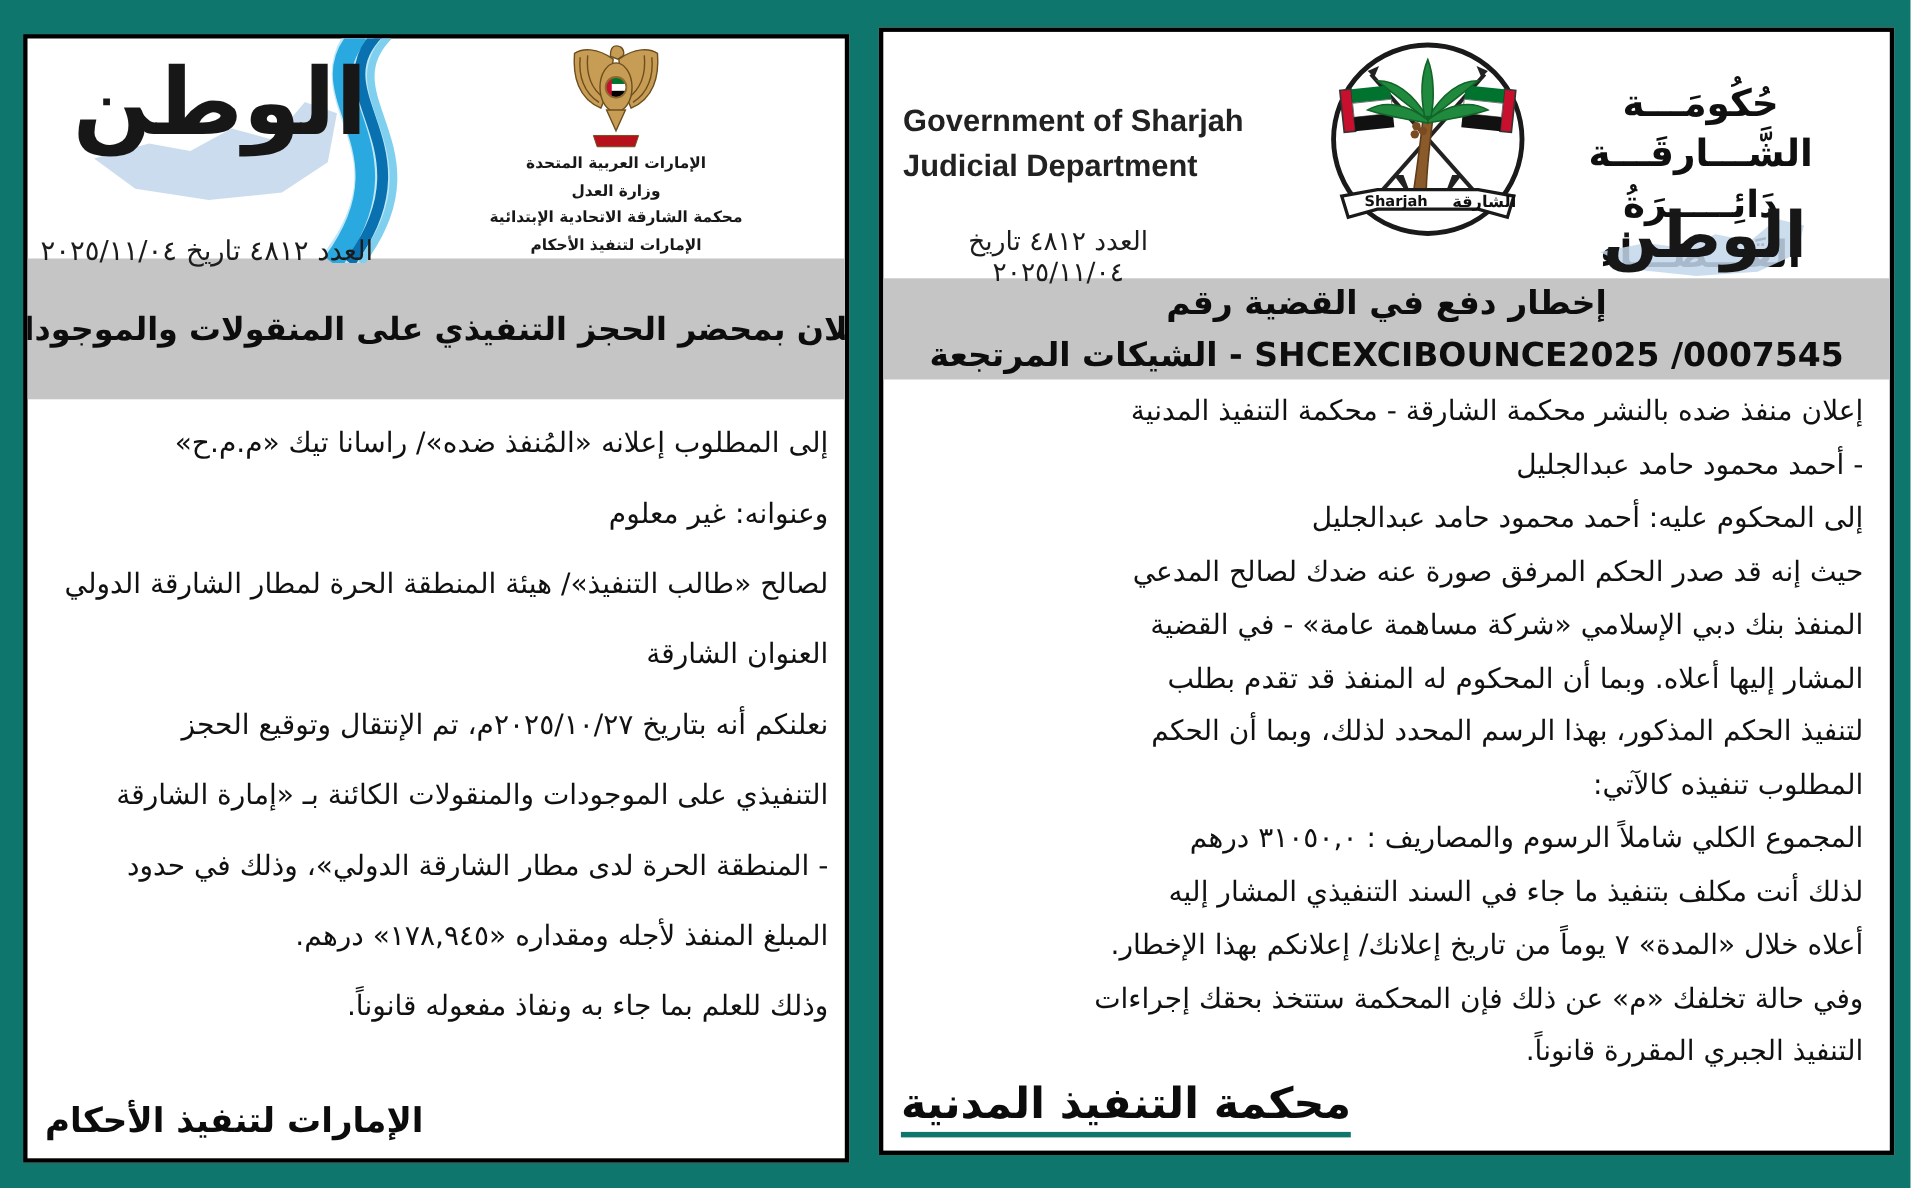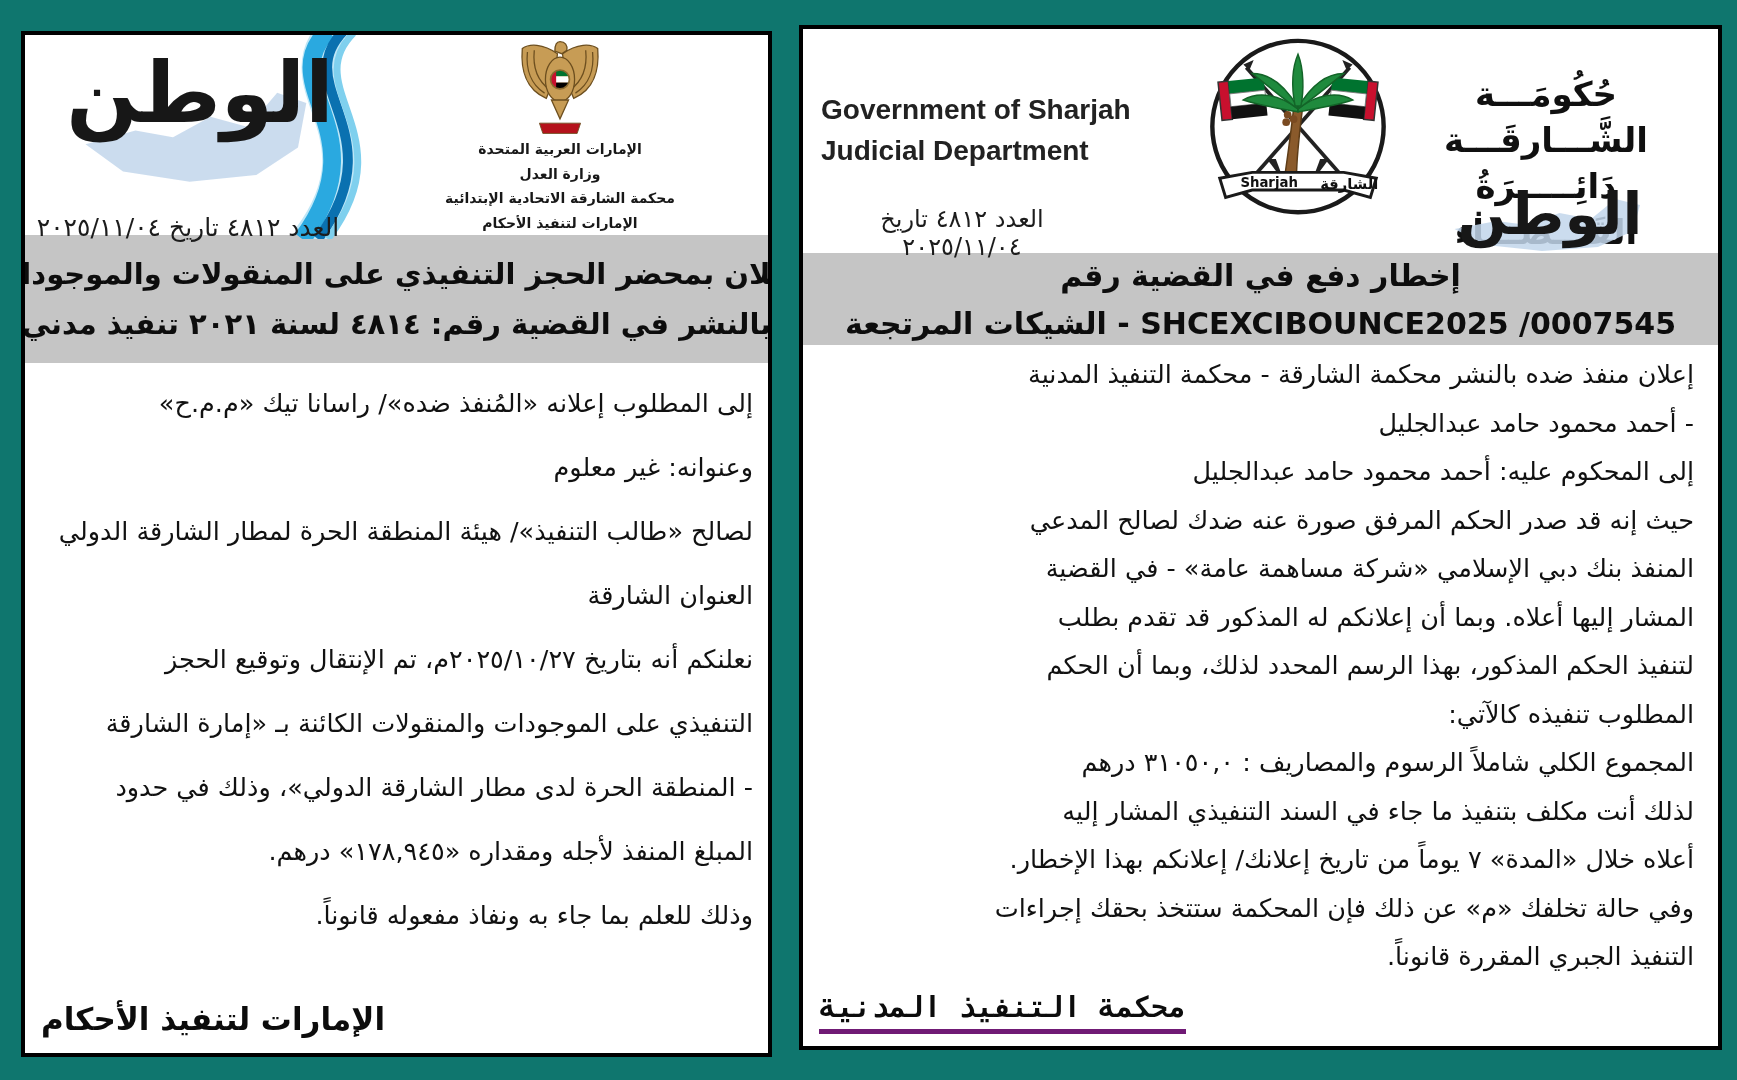--- a/index.html
+++ b/index.html
@@ -37,22 +37,22 @@
   
   .body-lines { direction:rtl; text-align:right; flex:0 0 auto; color:#111; }
   .lb-body { padding:8px 15px 0; font-size:25.5px; line-height:64px; }
   .rb-body { padding:5px 24px 0; font-size:25.5px; line-height:48.5px; }
   .bline { white-space:nowrap; }
 
   
   .signature { direction:rtl; font-weight:bold; align-self:flex-start; margin-top:auto;
                color:#0c0c0c; white-space:nowrap; }
   .sig-left  { margin-left:16px; margin-bottom:16px; font-size:31px; }
-  .sig-right { margin-left:16px; margin-bottom:12px; font-size:29px;
-               border-bottom:5px solid #701a75; padding-bottom:3px;font-family:Liberation Mono, monospace; }
+  .sig-right { margin-left:16px; margin-bottom:12px; font-size:39px;
+               border-bottom:5px solid #0f766e; padding-bottom:3px; }
 
   
   .rb-header { position:relative; height:224px; flex:0 0 auto; }
   .gov-en { position:absolute; left:18px; top:60px; font-family:"Liberation Sans", sans-serif;
             font-size:28px; font-weight:bold; line-height:41px; color:#222; }
   .issue-right { position:absolute; left:14px; top:176px; width:290px; text-align:center;
                  font-size:24px; direction:rtl; color:#1c1c1c; }
   .sharjah-emblem { position:absolute; left:399px; top:6px; width:192px; height:192px; }
   .gov-ar { position:absolute; right:10px; top:42px; width:324px; text-align:center;
             direction:rtl; font-size:34px; font-weight:bold; line-height:46px; color:#101010; }
@@ -114,21 +114,20 @@
             <div class="auth-line">الإمارات العربية المتحدة</div>
             <div class="auth-line">وزارة العدل</div>
             <div class="auth-line">محكمة الشارقة الاتحادية الإبتدائية</div>
             <div class="auth-line">الإمارات لتنفيذ الأحكام</div>
           </div>
       </div>
     </header>
 
     <div class="band band-left">
       <div class="band-line">إعلان بمحضر الحجز التنفيذي على المنقولات والموجودات</div>
-      <div class="band-line">بالنشر في القضية رقم: ٤٨١٤ لسنة ٢٠٢١ تنفيذ مدني</div>
     </div>
 
     <div class="body-lines lb-body">
         <div class="bline">إلى المطلوب إعلانه «المُنفذ ضده»/ راسانا تيك «م.م.ح»</div>
         <div class="bline">وعنوانه: غير معلوم</div>
         <div class="bline">لصالح «طالب التنفيذ»/ هيئة المنطقة الحرة لمطار الشارقة الدولي</div>
         <div class="bline">العنوان الشارقة</div>
         <div class="bline">نعلنكم أنه بتاريخ ٢٠٢٥/١٠/٢٧م، تم الإنتقال وتوقيع الحجز</div>
         <div class="bline">التنفيذي على الموجودات والمنقولات الكائنة بـ «إمارة الشارقة</div>
         <div class="bline">- المنطقة الحرة لدى مطار الشارقة الدولي»، وذلك في حدود</div>
@@ -204,21 +203,21 @@
       <div class="band-line">إخطار دفع في القضية رقم</div>
       <div class="band-line">SHCEXCIBOUNCE2025 /0007545 - الشيكات المرتجعة</div>
     </div>
 
     <div class="body-lines rb-body">
         <div class="bline">إعلان منفذ ضده بالنشر محكمة الشارقة - محكمة التنفيذ المدنية</div>
         <div class="bline">- أحمد محمود حامد عبدالجليل</div>
         <div class="bline">إلى المحكوم عليه: أحمد محمود حامد عبدالجليل</div>
         <div class="bline">حيث إنه قد صدر الحكم المرفق صورة عنه ضدك لصالح المدعي</div>
         <div class="bline">المنفذ بنك دبي الإسلامي «شركة مساهمة عامة» - في القضية</div>
-        <div class="bline">المشار إليها أعلاه. وبما أن إعلانكم له المذكور قد تقدم بطلب</div>
+        <div class="bline">المشار إليها أعلاه. وبما أن المحكوم له المنفذ قد تقدم بطلب</div>
         <div class="bline">لتنفيذ الحكم المذكور، بهذا الرسم المحدد لذلك، وبما أن الحكم</div>
         <div class="bline">المطلوب تنفيذه كالآتي:</div>
         <div class="bline">المجموع الكلي شاملاً الرسوم والمصاريف : ٣١٠٥٠,٠ درهم</div>
         <div class="bline">لذلك أنت مكلف بتنفيذ ما جاء في السند التنفيذي المشار إليه</div>
         <div class="bline">أعلاه خلال «المدة» ٧ يوماً من تاريخ إعلانك/ إعلانكم بهذا الإخطار.</div>
         <div class="bline">وفي حالة تخلفك «م» عن ذلك فإن المحكمة ستتخذ بحقك إجراءات</div>
         <div class="bline">التنفيذ الجبري المقررة قانوناً.</div>
       </div>
 
     <div class="signature sig-right">محكمة التنفيذ المدنية</div>

